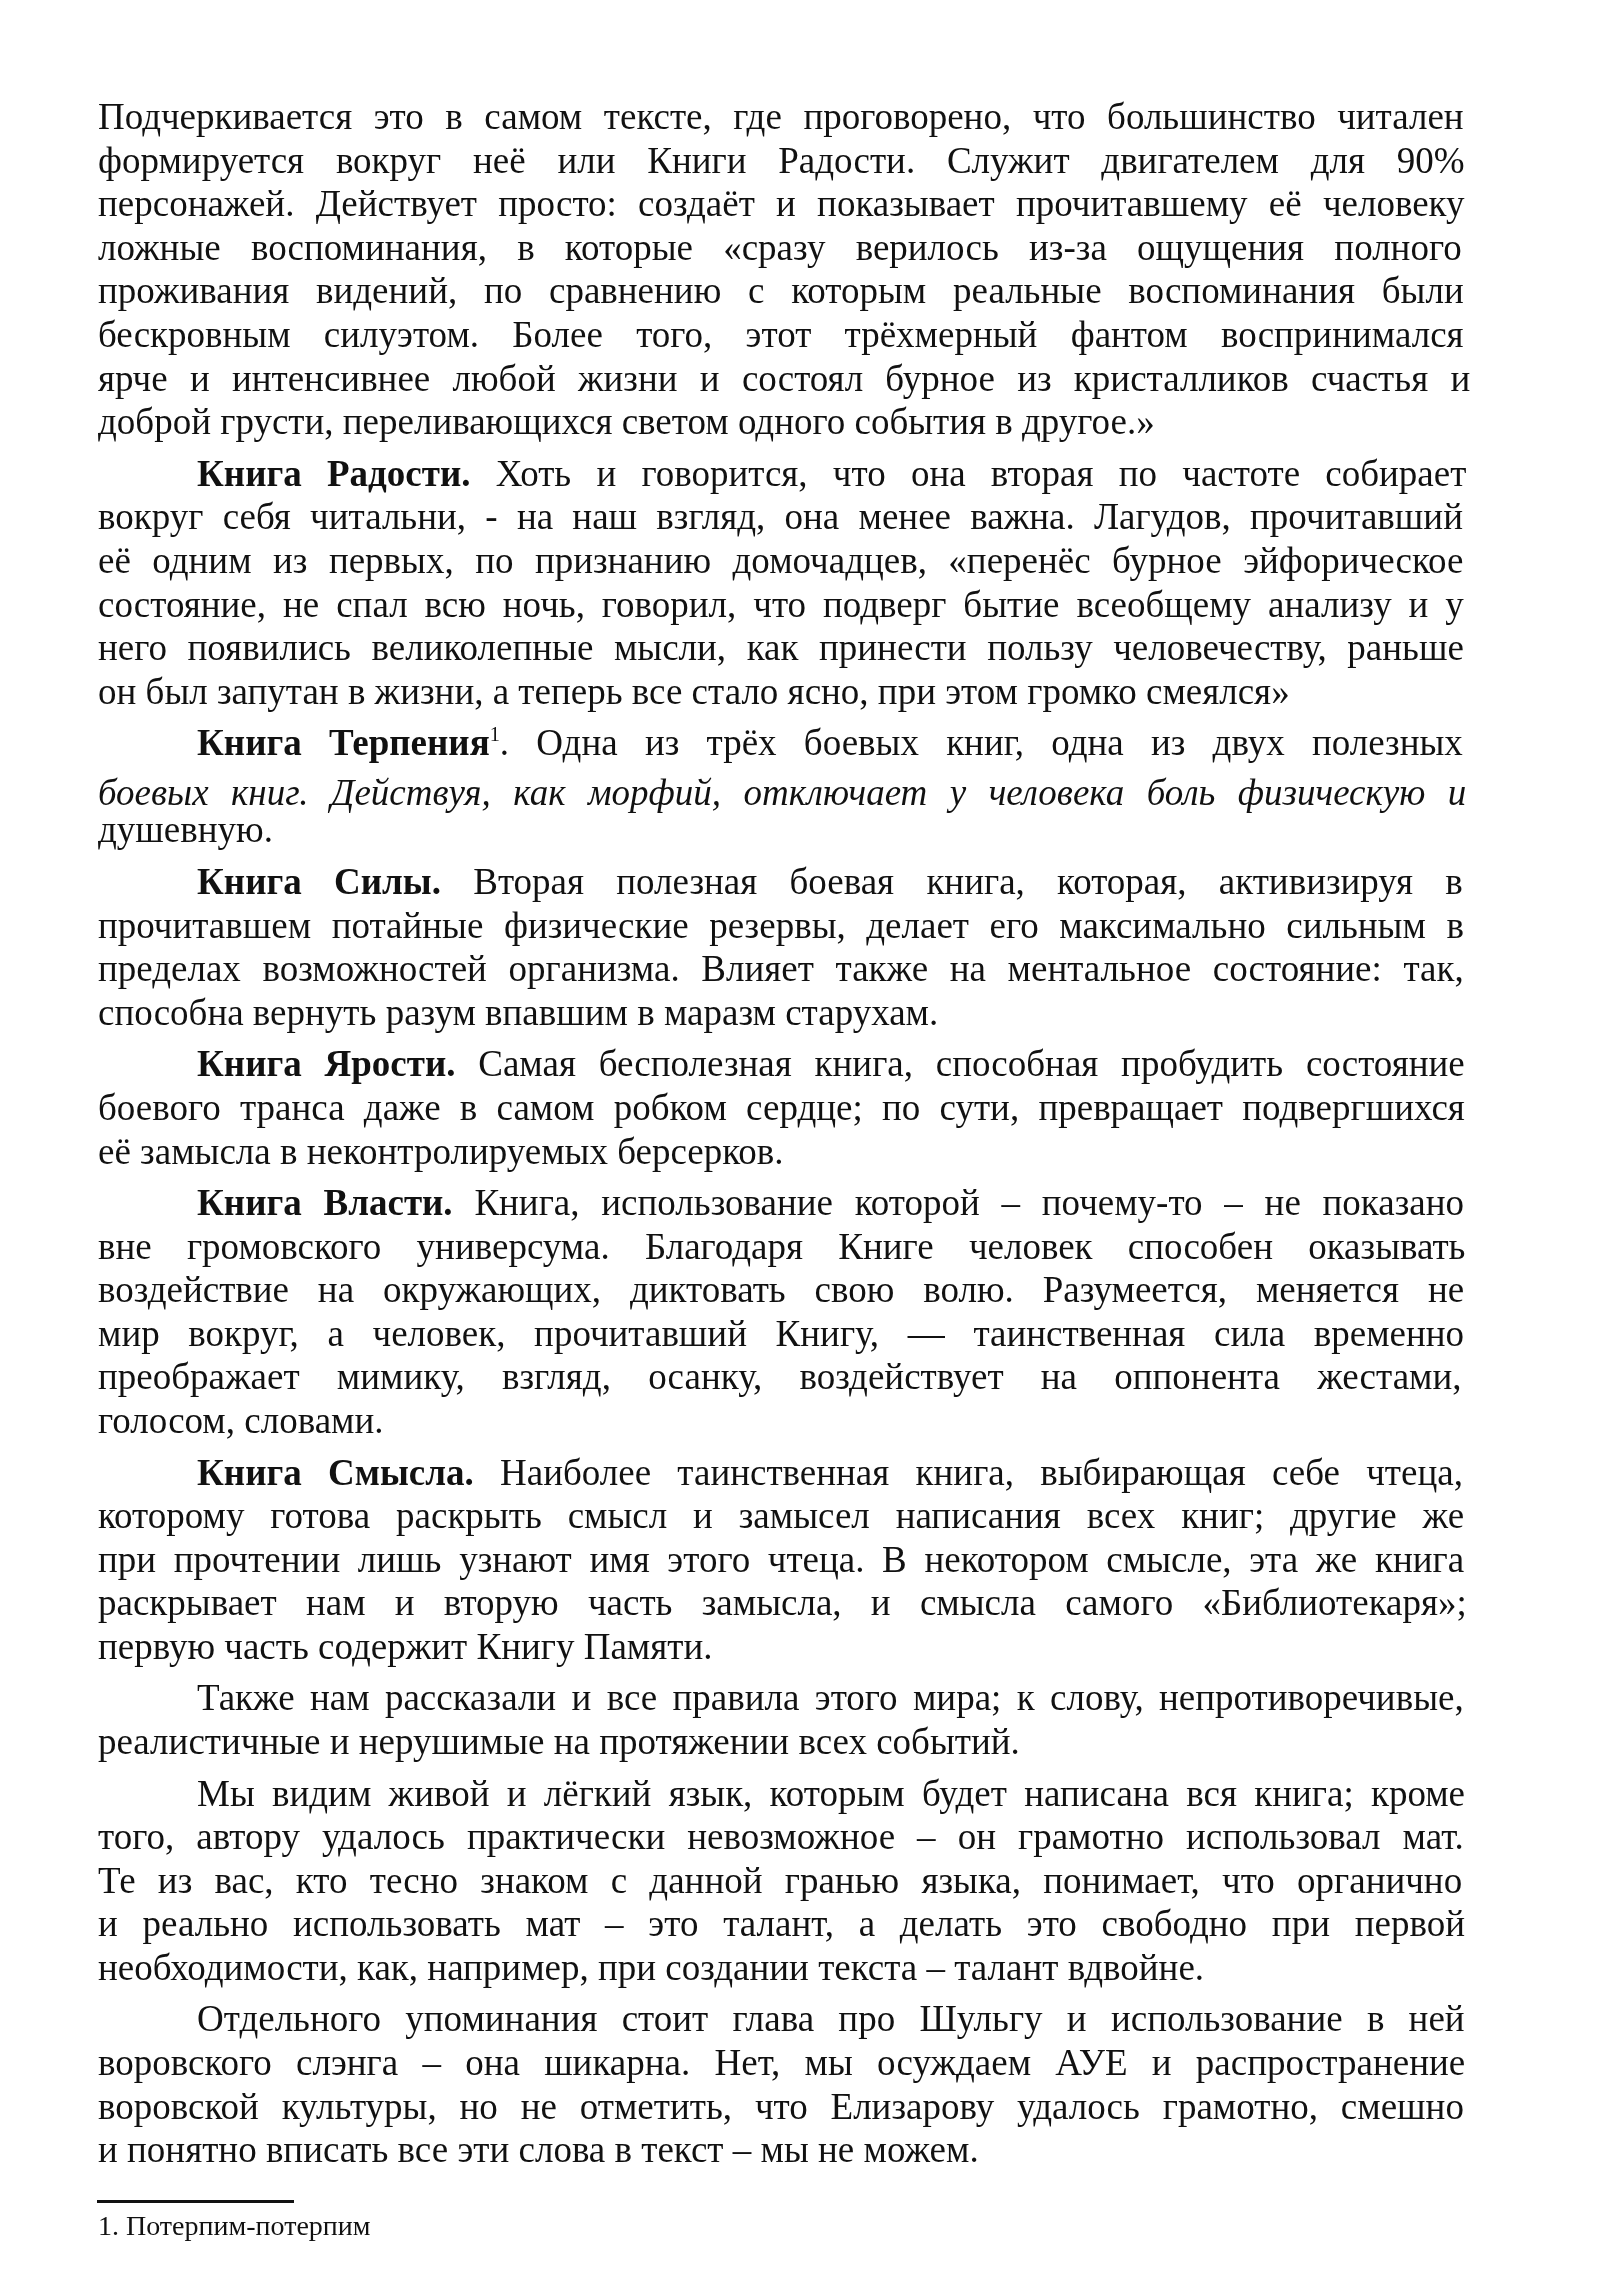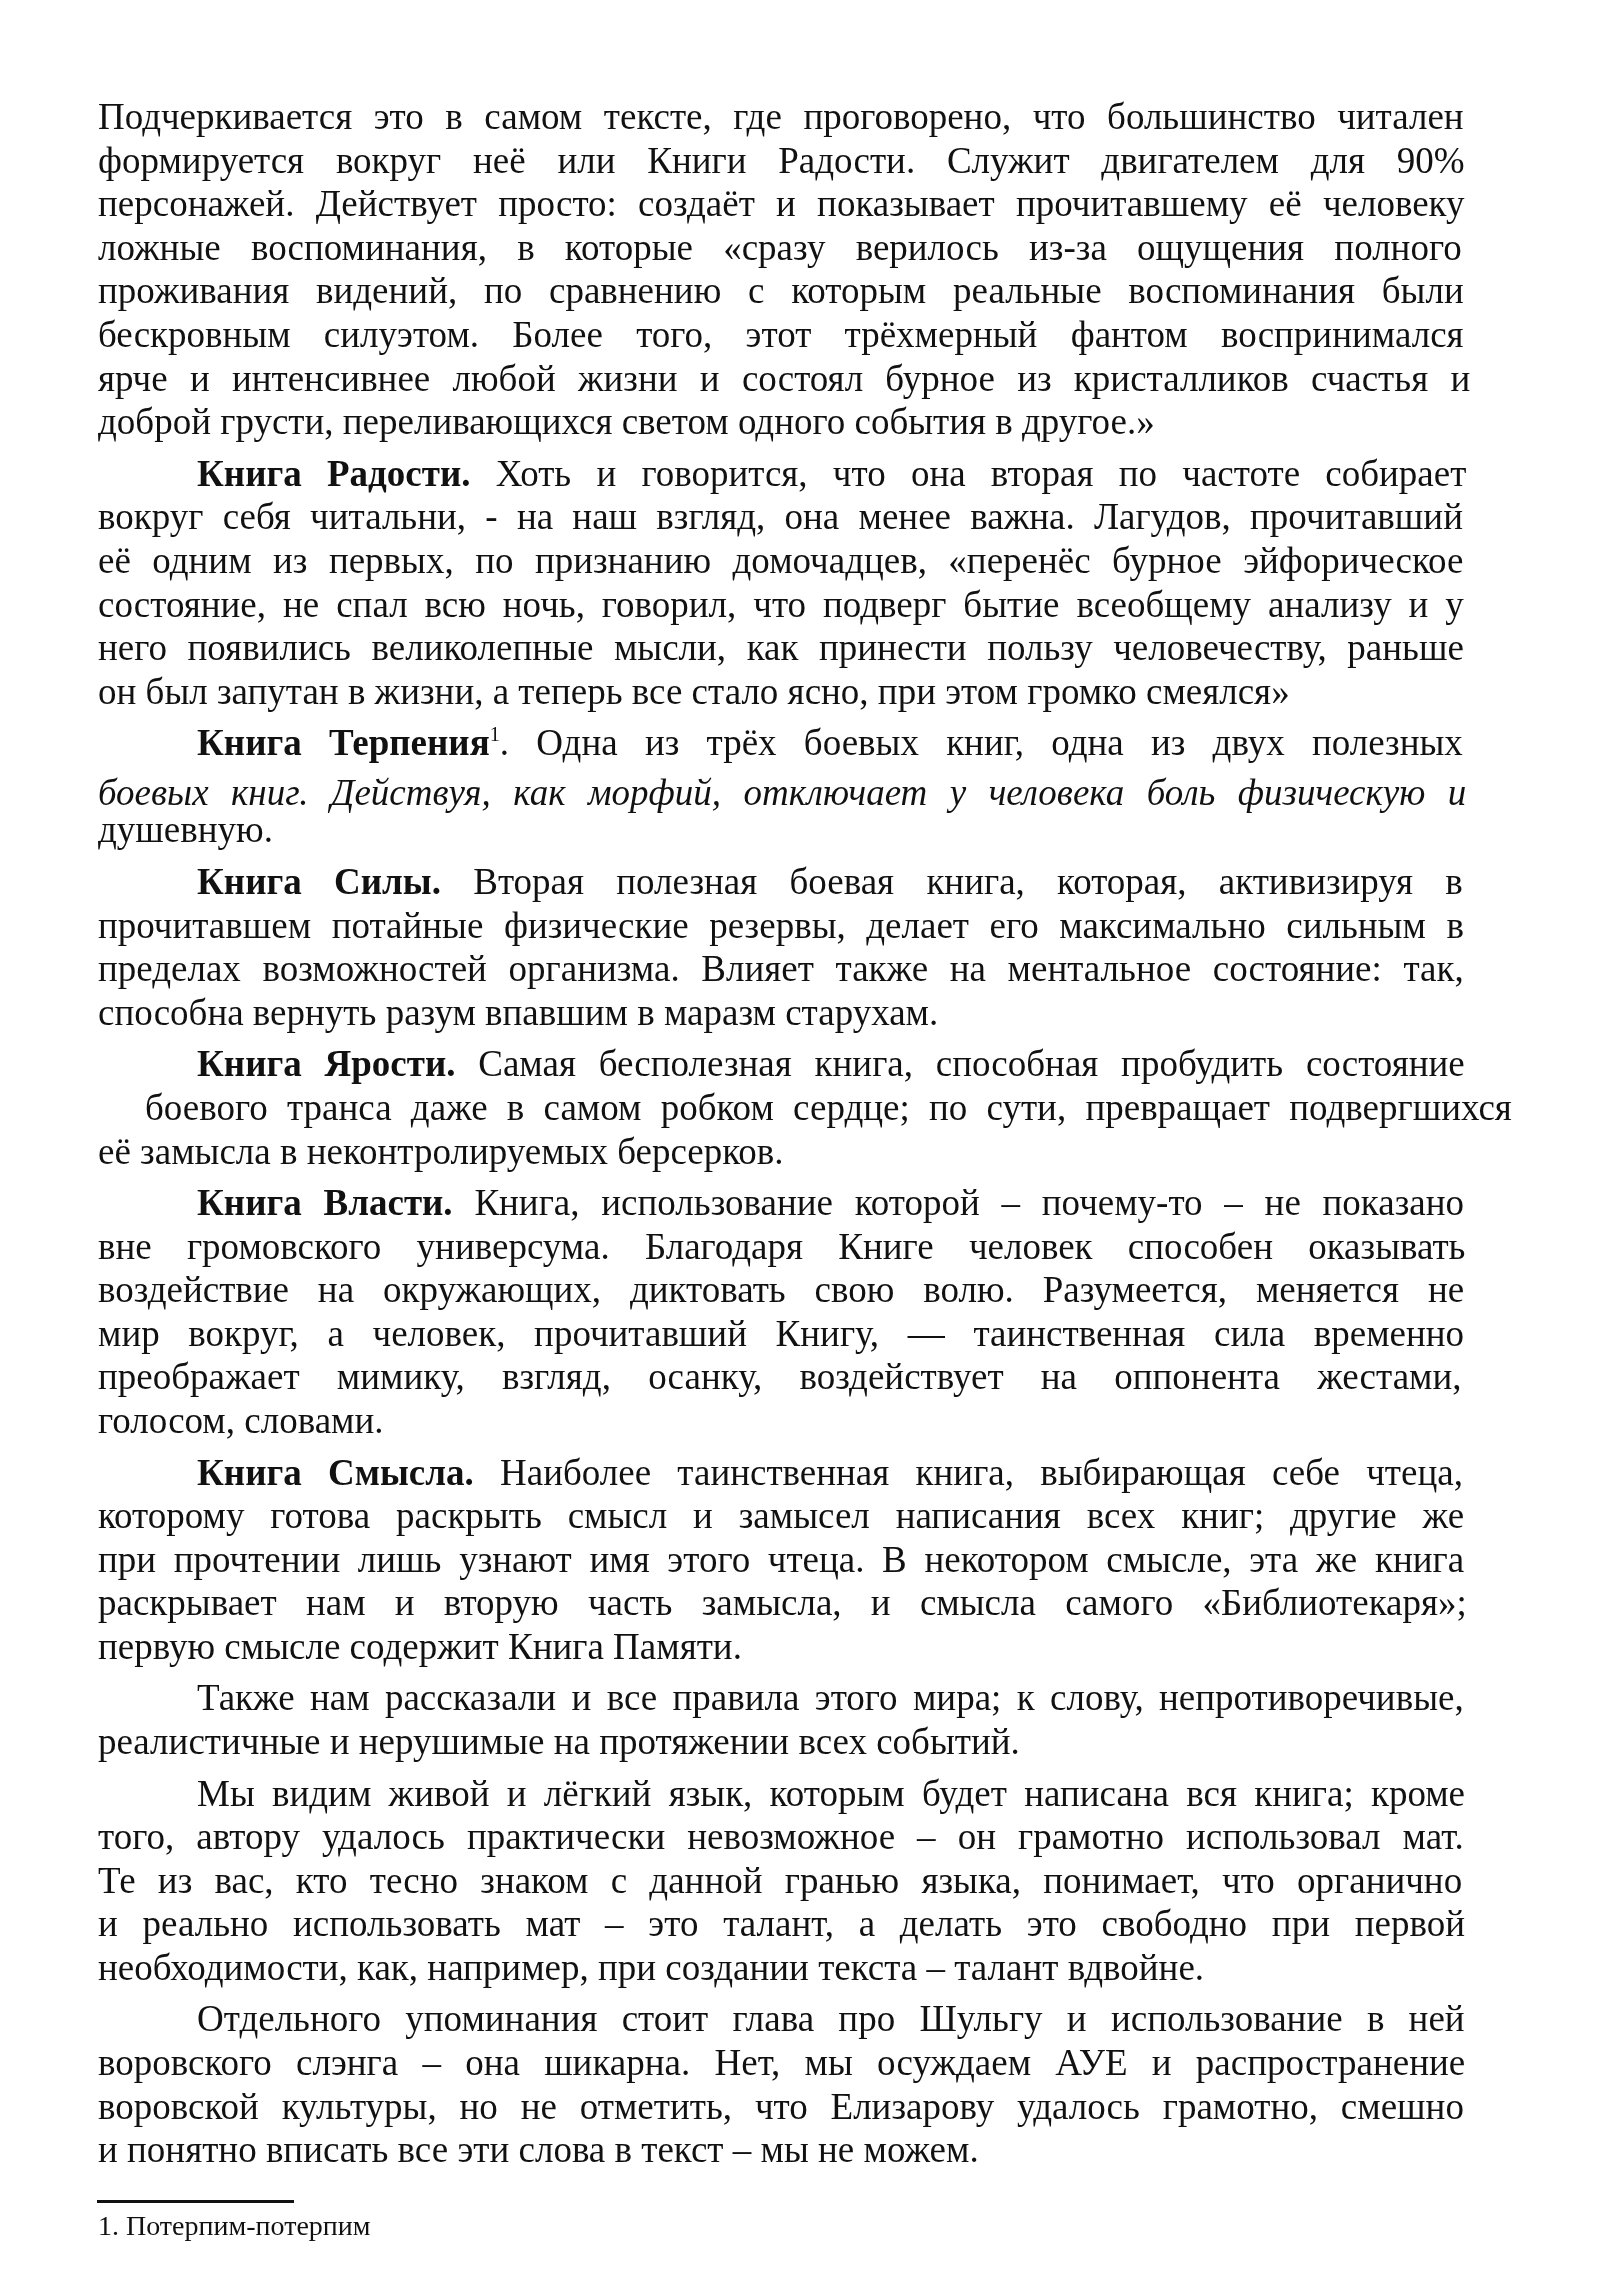--- a/index.html
+++ b/index.html
@@ -98,37 +98,37 @@
       <div class="line last" style="top: 808px;"><span class="inner"><span>душевную.</span></span></div>
     </div>
     <div>
       <div class="line indent" style="top: 860px;"><span class="inner" style="word-spacing: 23px;"><b>Книга Силы.</b><span> Вторая полезная боевая книга, которая, активизируя в</span></span></div>
       <div class="line" style="top: 904px;"><span class="inner" style="word-spacing: 11.3px;"><span>прочитавшем потайные физические резервы, делает его максимально сильным в</span></span></div>
       <div class="line" style="top: 947px;"><span class="inner" style="word-spacing: 12.4px;"><span>пределах возможностей организма. Влияет также на ментальное состояние: так,</span></span></div>
       <div class="line last" style="top: 991px;"><span class="inner"><span>способна вернуть разум впавшим в маразм старухам.</span></span></div>
     </div>
     <div>
       <div class="line indent" style="top: 1042px;"><span class="inner" style="word-spacing: 13.5px;"><b>Книга Ярости.</b><span> Самая бесполезная книга, способная пробудить состояние</span></span></div>
-      <div class="line" style="top: 1086px; margin-left: 47px;"><span class="inner" style="word-spacing: 10px;"><span>боевого транса даже в самом робком сердце; по сути, превращает подвергшихся</span></span></div>
+      <div class="line" style="top: 1086px;"><span class="inner" style="word-spacing: 10px;"><span>боевого транса даже в самом робком сердце; по сути, превращает подвергшихся</span></span></div>
       <div class="line last" style="top: 1130px;"><span class="inner"><span>её замысла в неконтролируемых берсерков.</span></span></div>
     </div>
     <div>
       <div class="line indent" style="top: 1181px;"><span class="inner" style="word-spacing: 12.5px;"><b>Книга Власти.</b><span> Книга, использование которой – почему-то – не показано</span></span></div>
       <div class="line" style="top: 1225px;"><span class="inner" style="word-spacing: 26px;"><span>вне громовского универсума. Благодаря Книге человек способен оказывать</span></span></div>
       <div class="line" style="top: 1268px;"><span class="inner" style="word-spacing: 19.6px;"><span>воздействие на окружающих, диктовать свою волю. Разумеется, меняется не</span></span></div>
       <div class="line" style="top: 1312px;"><span class="inner" style="word-spacing: 19.4px;"><span>мир вокруг, а человек, прочитавший Книгу, — таинственная сила временно</span></span></div>
       <div class="line" style="top: 1355px;"><span class="inner" style="word-spacing: 28px;"><span>преображает мимику, взгляд, осанку, воздействует на оппонента жестами,</span></span></div>
       <div class="line last" style="top: 1399px;"><span class="inner"><span>голосом, словами.</span></span></div>
     </div>
     <div>
       <div class="line indent" style="top: 1451px;"><span class="inner" style="word-spacing: 17px;"><b>Книга Смысла.</b><span> Наиболее таинственная книга, выбирающая себе чтеца,</span></span></div>
       <div class="line" style="top: 1494px;"><span class="inner" style="word-spacing: 16.6px;"><span>которому готова раскрыть смысл и замысел написания всех книг; другие же</span></span></div>
       <div class="line" style="top: 1538px;"><span class="inner" style="word-spacing: 8.4px;"><span>при прочтении лишь узнают имя этого чтеца. В некотором смысле, эта же книга</span></span></div>
       <div class="line" style="top: 1581px;"><span class="inner" style="word-spacing: 20px;"><span>раскрывает нам и вторую часть замысла, и смысла самого «Библиотекаря»;</span></span></div>
-      <div class="line last" style="top: 1625px;"><span class="inner"><span>первую смысле содержит Книга Памяти.</span></span></div>
+      <div class="line last" style="top: 1625px;"><span class="inner"><span>первую часть содержит Книгу Памяти.</span></span></div>
     </div>
     <div>
       <div class="line indent" style="top: 1676px;"><span class="inner" style="word-spacing: 6.1px;"><span>Также нам рассказали и все правила этого мира; к слову, непротиворечивые,</span></span></div>
       <div class="line last" style="top: 1720px;"><span class="inner"><span>реалистичные и нерушимые на протяжении всех событий.</span></span></div>
     </div>
     <div>
       <div class="line indent" style="top: 1772px;"><span class="inner" style="word-spacing: 8px;"><span>Мы видим живой и лёгкий язык, которым будет написана вся книга; кроме</span></span></div>
       <div class="line" style="top: 1815px;"><span class="inner" style="word-spacing: 12.8px;"><span>того, автору удалось практически невозможное – он грамотно использовал мат.</span></span></div>
       <div class="line" style="top: 1859px;"><span class="inner" style="word-spacing: 13px;"><span>Те из вас, кто тесно знаком с данной гранью языка, понимает, что органично</span></span></div>
       <div class="line" style="top: 1902px;"><span class="inner" style="word-spacing: 15.5px;"><span>и реально использовать мат – это талант, а делать это свободно при первой</span></span></div>

